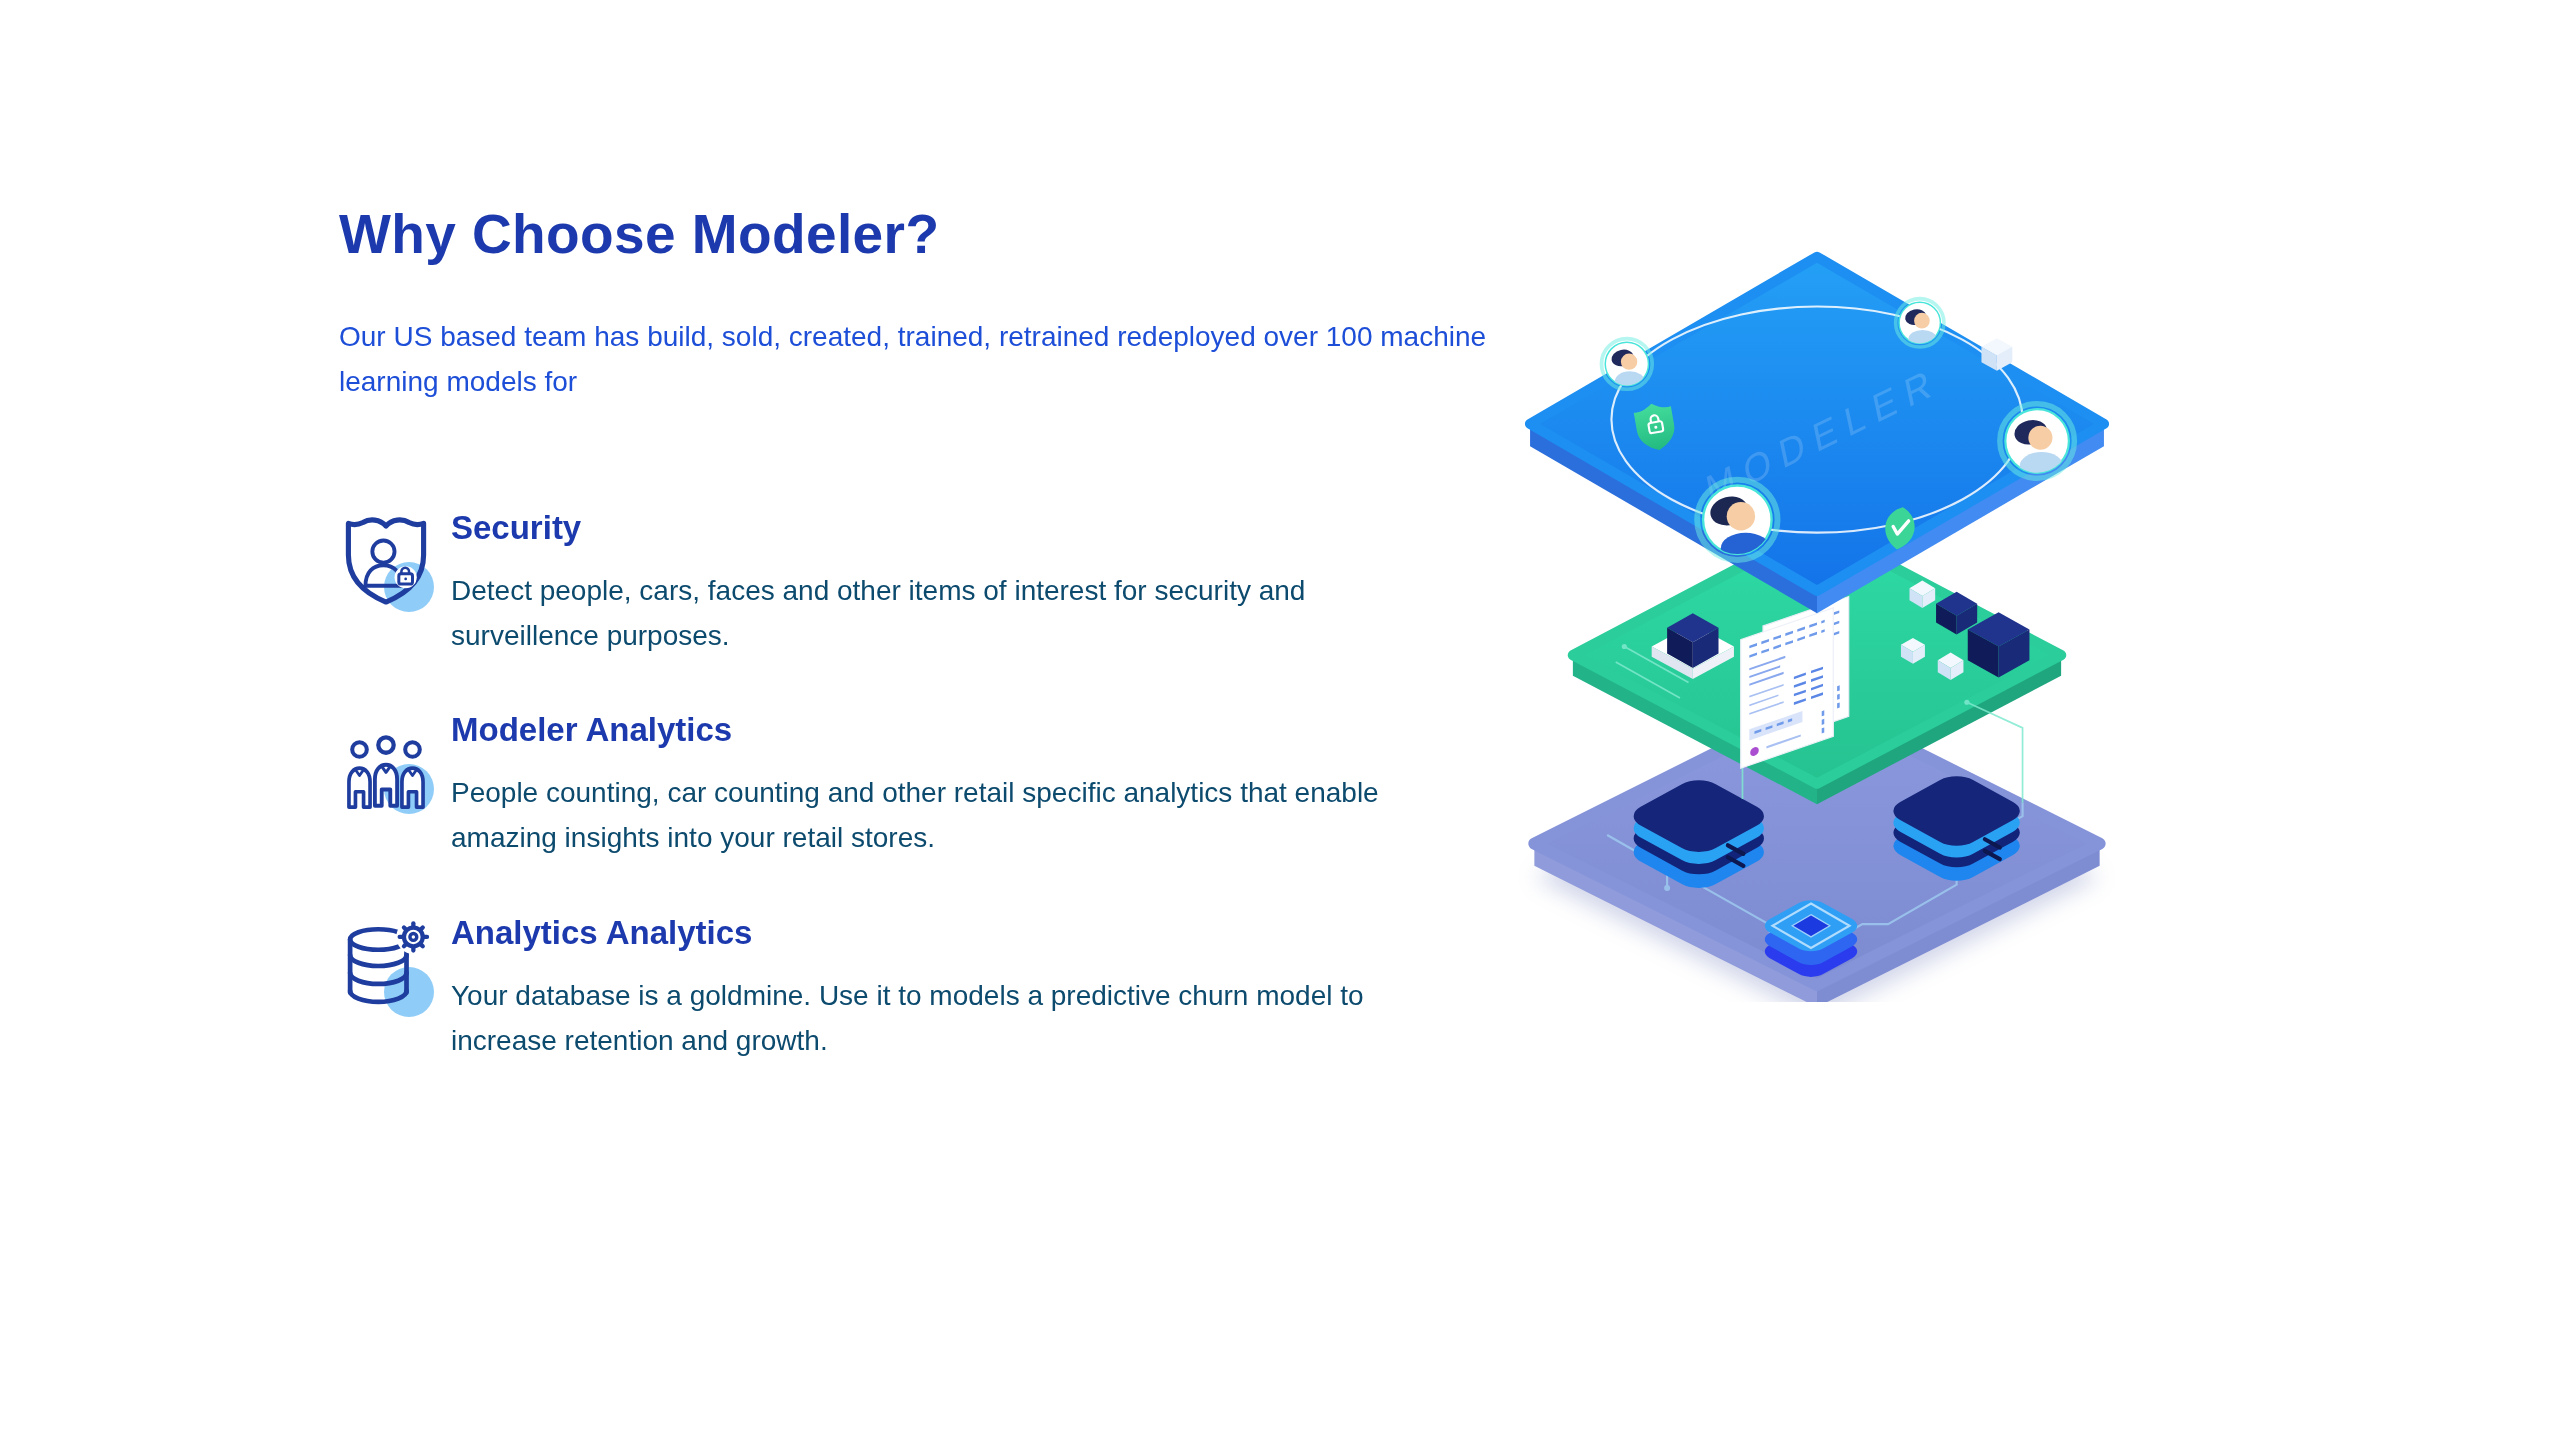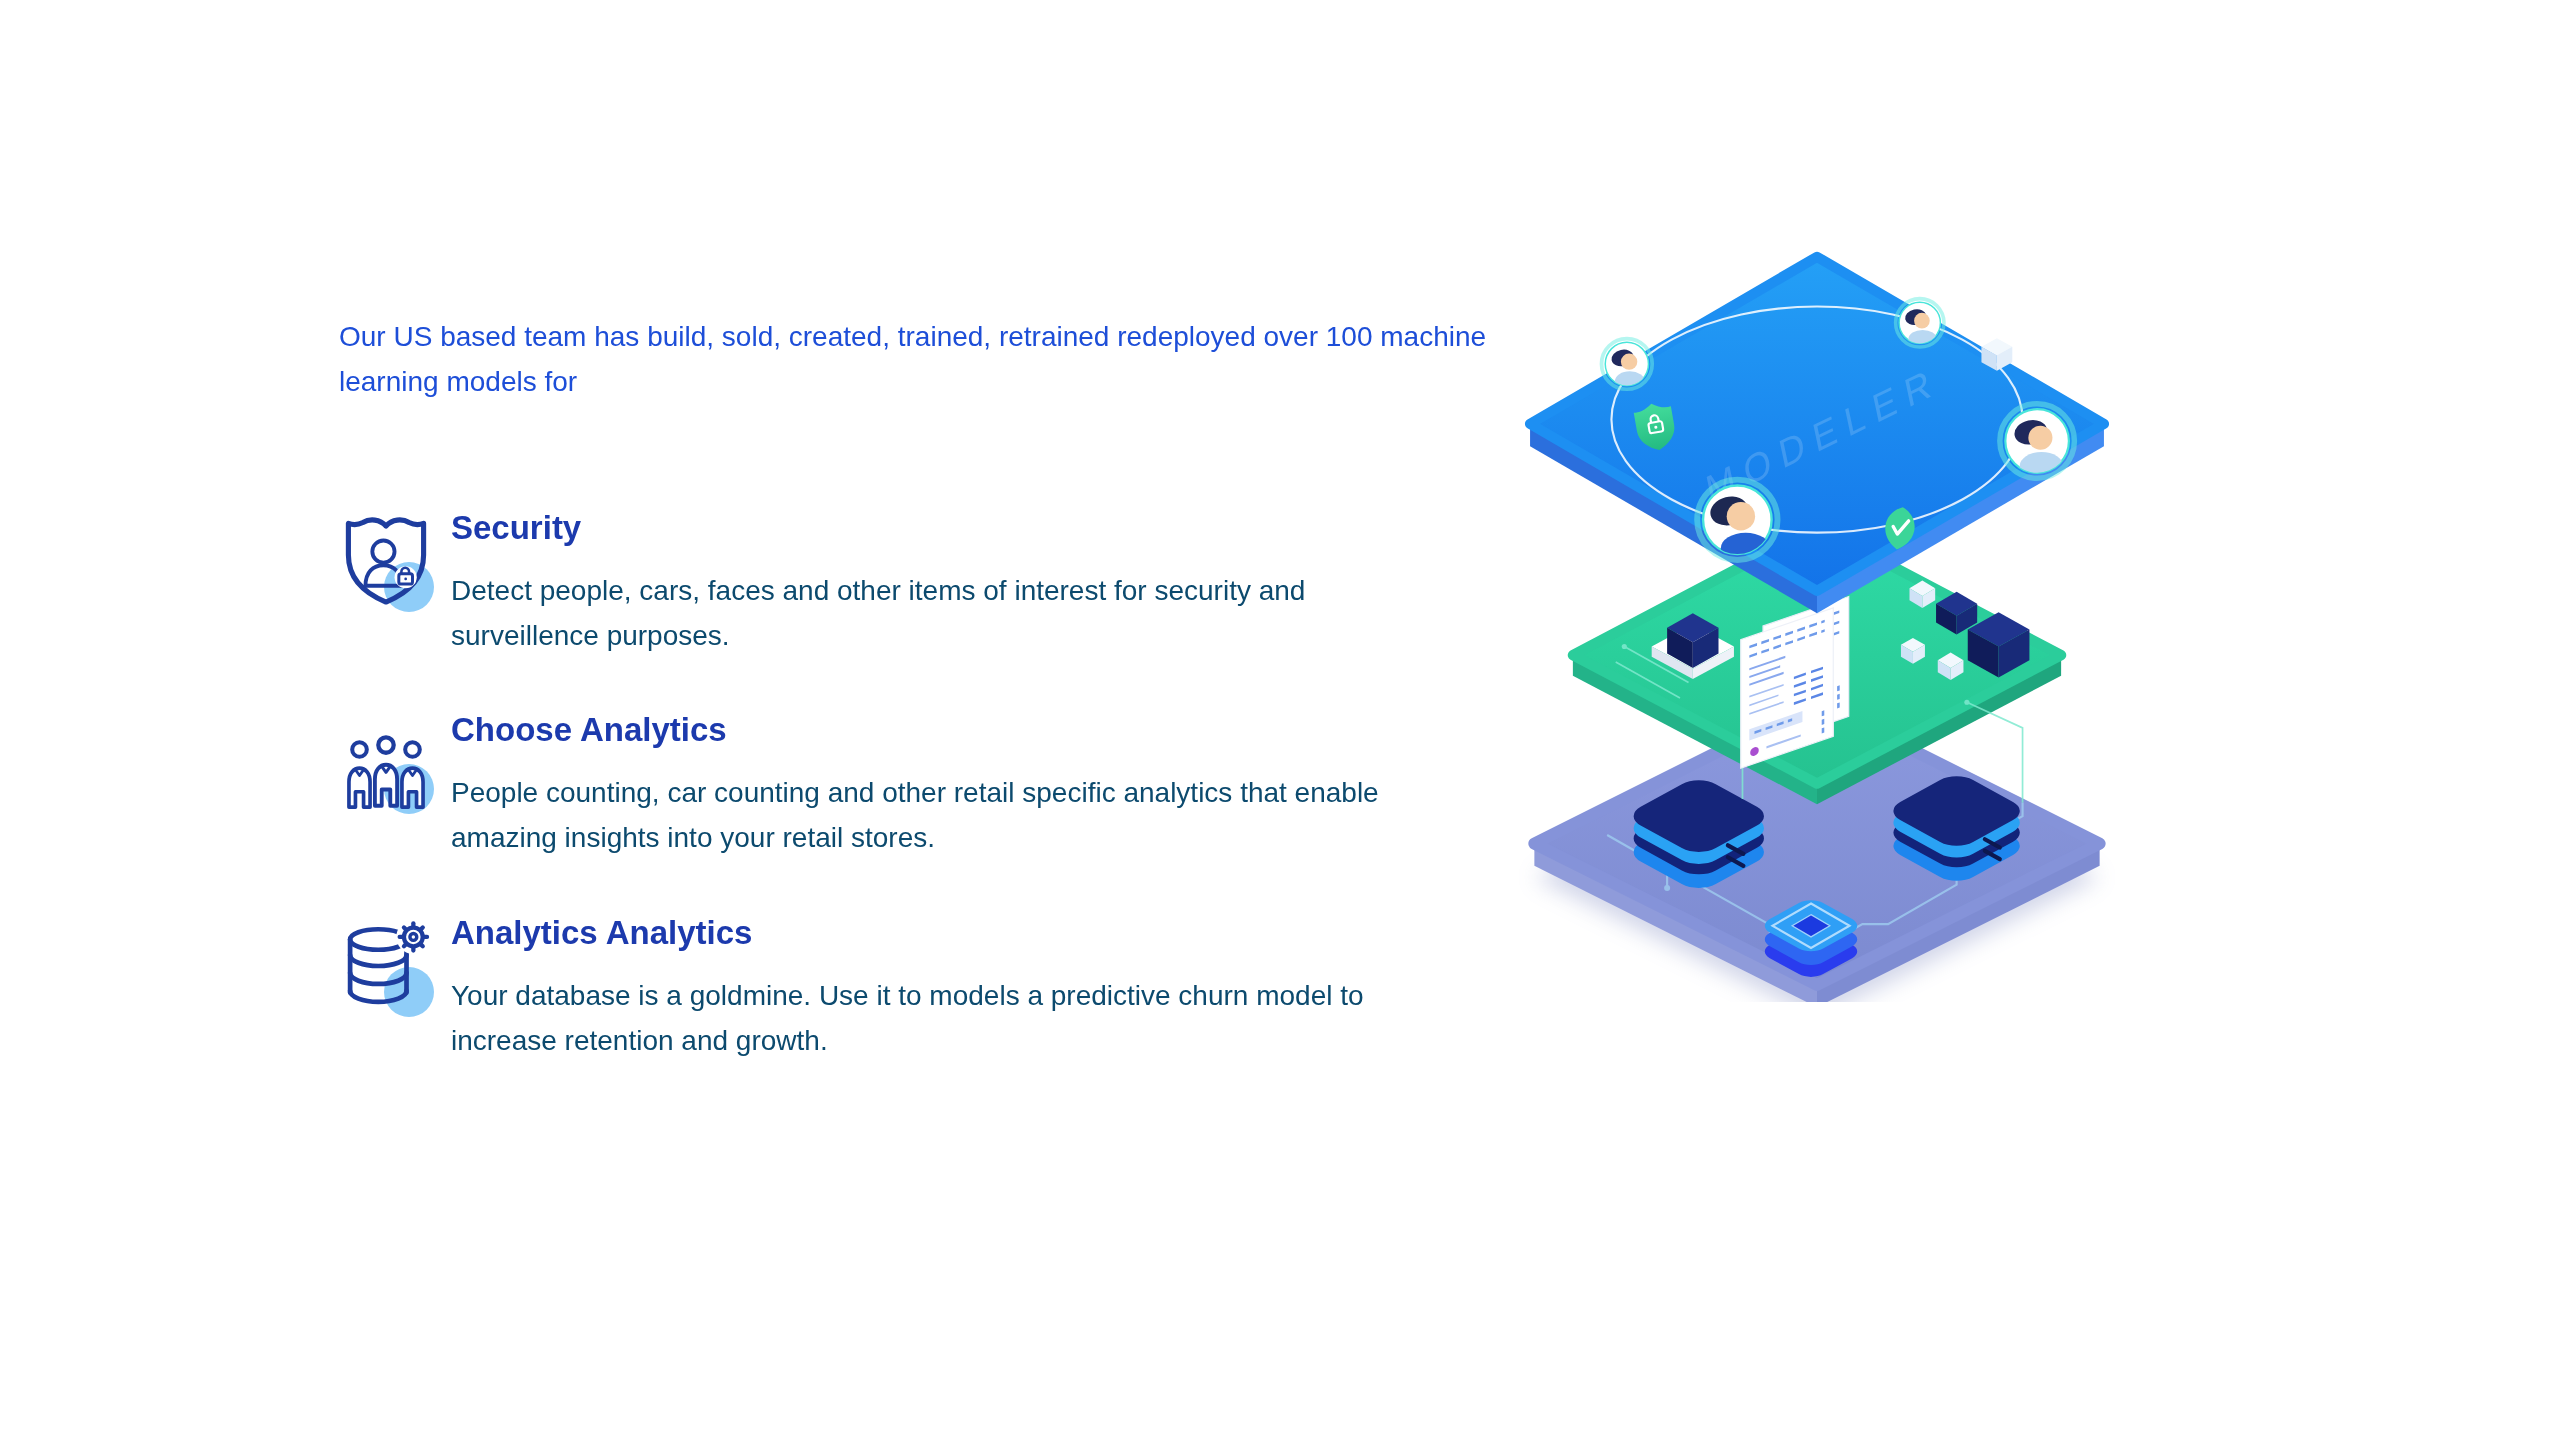--- a/index.html
+++ b/index.html
@@ -64,20 +64,21 @@
     width: 660px;
     height: 758px;
   }
   .illustration svg { width: 100%; height: 100%; display: block; }
 </style>
 </head>
 <body>
 
 <div class="canvas">
 
+  <h1 class="page-title">Why Choose Modeler?</h1>
 
   <p class="intro">Our US based team has build, sold, created, trained, retrained redeployed over 100 machine
 learning models for</p>
 
   <div class="feature feature-1">
     <div class="icon-wrap">
       <span class="accent-circle"></span>
       <svg viewBox="0 0 110 110" fill="none" stroke="#1e3d9e" stroke-linecap="round" stroke-linejoin="round">
         <path d="M55,14 C48,6 36,5 28,10 C22,13 16,13 11,11 L11,48 C11,74 28,92 55,103 C82,92 99,74 99,48 L99,11 C94,13 88,13 82,10 C74,5 62,6 55,14 Z" stroke-width="6"></path>
         <circle cx="52" cy="44" r="13" stroke-width="4.5"></circle>
@@ -106,21 +107,21 @@
             <path d="M-13,47 V16 C-13,5 -7,-1 0,-1 C7,-1 13,5 13,16 V47 H5 V28 H-5 V47 Z" fill="#ffffff" stroke-width="4.5"></path>
             <path d="M-5,1 L0,8 L5,1" stroke-width="3.5"></path>
           </g>
         </defs>
         <use href="#person-glyph" transform="translate(24,62) scale(0.95)"></use>
         <use href="#person-glyph" transform="translate(86,62) scale(0.95)"></use>
         <use href="#person-glyph" transform="translate(55,58)"></use>
       </svg>
     </div>
     <div class="feature-text">
-      <h3>Choose Analytics</h3>
+      <h3>Modeler Analytics</h3>
       <p>People counting, car counting and other retail specific analytics that enable
 amazing insights into your retail stores.</p>
     </div>
   </div>
 
   <div class="feature feature-3">
     <div class="icon-wrap">
       <span class="accent-circle"></span>
       <svg viewBox="0 0 110 110" fill="none" stroke="#1e3d9e" stroke-linecap="round" stroke-linejoin="round">
         <ellipse cx="46" cy="24" rx="33" ry="12" stroke-width="5.5"></ellipse>

